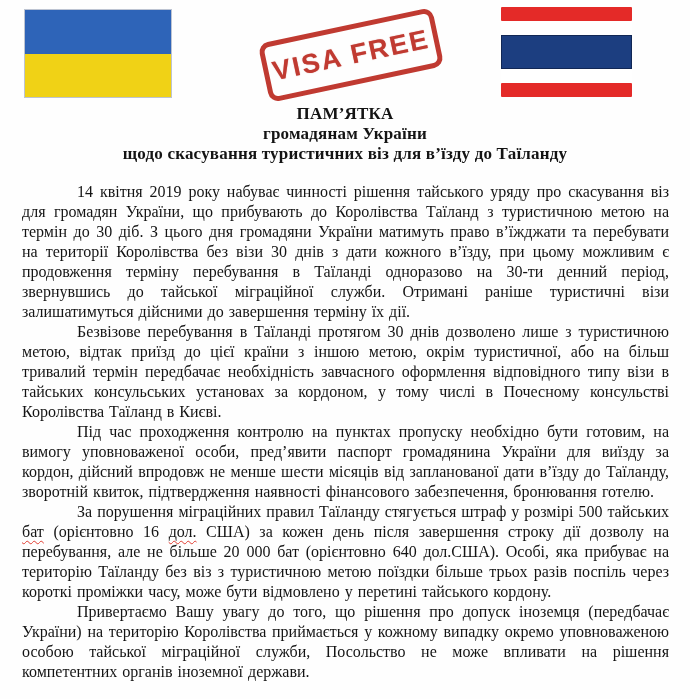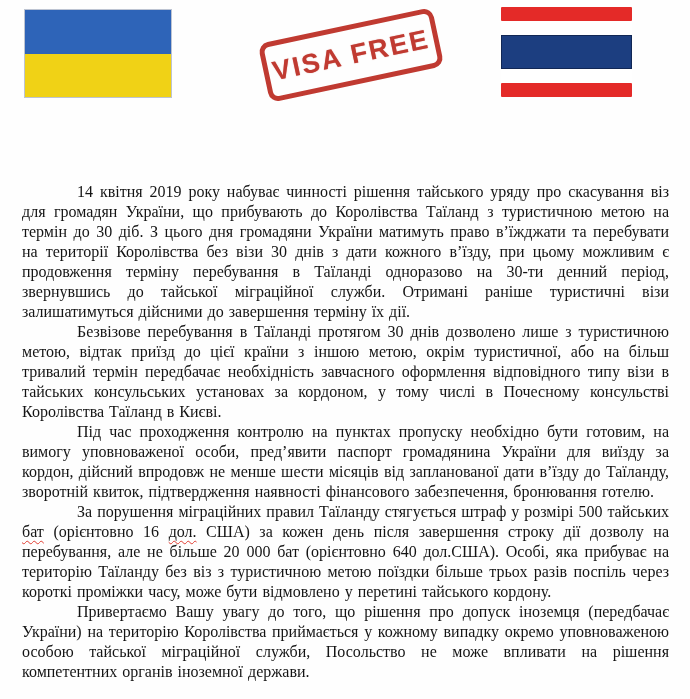--- a/index.html
+++ b/index.html
@@ -109,20 +109,25 @@
   </div>
 
   <div class="flag-th">
     <div class="th-red"></div>
     <div class="th-white"></div>
     <div class="th-blue"></div>
     <div class="th-white"></div>
     <div class="th-red"></div>
   </div>
 
+  <div class="title-block">
+    <div>ПАМ’ЯТКА</div>
+    <div>громадянам України</div>
+    <div>щодо скасування туристичних віз для в’їзду до Таїланду</div>
+  </div>
 
   <div class="body-text">
       <p><span>14 квітня 2019 року набуває чинності рішення тайського уряду про скасування віз для громадян України, що прибувають до Королівства Таїланд з туристичною метою на термін до 30 діб. З цього дня громадяни України матимуть право в’їжджати та перебувати на території Королівства без візи 30 днів з дати кожного в’їзду, при цьому можливим є продовження терміну перебування в Таїланді одноразово на 30-ти денний період, звернувшись до тайської міграційної служби. Отримані раніше туристичні візи залишатимуться дійсними до завершення терміну їх дії.</span></p>
       <p><span>Безвізове перебування в Таїланді протягом 30 днів дозволено лише з туристичною метою, відтак приїзд до цієї країни з іншою метою, окрім туристичної, або на більш тривалий термін передбачає необхідність завчасного оформлення відповідного типу візи в тайських консульських установах за кордоном, у тому числі в Почесному консульстві Королівства Таїланд в Києві.</span></p>
       <p><span>Під час проходження контролю на пунктах пропуску необхідно бути готовим, на вимогу уповноваженої особи, пред’явити паспорт громадянина України для виїзду за кордон, дійсний впродовж не менше шести місяців від запланованої дати в’їзду до Таїланду, зворотній квиток, підтвердження наявності фінансового забезпечення, бронювання готелю.</span></p>
       <p><span>За порушення міграційних правил Таїланду стягується штраф у розмірі 500 тайських </span><span class="spellcheck">бат</span><span> (орієнтовно 16 </span><span class="spellcheck">дол.</span><span> США) за кожен день після завершення строку дії дозволу на перебування, але не більше 20 000 бат (орієнтовно 640 дол.США). Особі, яка прибуває на територію Таїланду без віз з туристичною метою поїздки більше трьох разів поспіль через короткі проміжки часу, може бути відмовлено у перетині тайського кордону.</span></p>
       <p><span>Привертаємо Вашу увагу до того, що рішення про допуск іноземця (передбачає України) на територію Королівства приймається у кожному випадку окремо уповноваженою особою тайської міграційної служби, Посольство не може впливати на рішення компетентних органів іноземної держави.</span></p>
     </div>
 
 </div>

